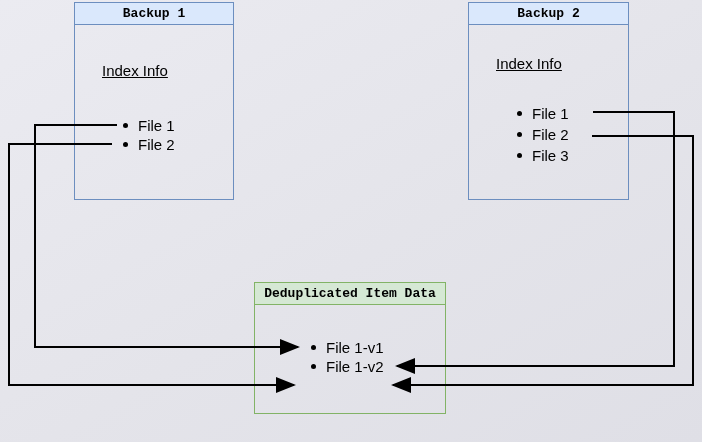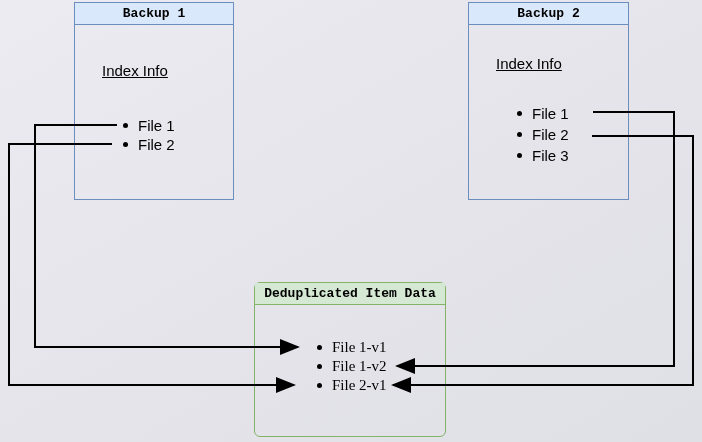--- a/index.html
+++ b/index.html
@@ -110,36 +110,32 @@
           <span class="dot"></span>
           <span>File 2</span>
         </li>
       <li>
           <span class="dot"></span>
           <span>File 3</span>
         </li>
     </ul>
   </div>
 
-  <div class="node" id="dedup" style="left: 254px; top: 282px; width: 192px; height: 155px; border-color: rgb(130, 179, 102); border-radius: 6px;">
+  <div class="node" id="dedup" style="left: 254px; top: 282px; width: 192px; height: 132px; border-color: rgb(130, 179, 102);">
     <div class="node-header" style="background: rgb(213, 232, 212); border-color: rgb(130, 179, 102);">
       <span>Deduplicated Item Data</span>
     </div>
-    <ul class="file-list" style="left:62px; top:55px;font-family:Liberation Serif, serif;">
+    <ul class="file-list" style="left:56px; top:55px;">
       <li>
           <span class="dot"></span>
           <span>File 1-v1</span>
         </li>
       <li>
           <span class="dot"></span>
           <span>File 1-v2</span>
-        </li>
-      <li>
-          <span class="dot"></span>
-          <span>File 2-v1</span>
         </li>
     </ul>
   </div>
 
   <svg class="wires" xmlns="http://www.w3.org/2000/svg">
     <defs>
       <marker id="arrowhead" viewBox="0 0 12 12" refX="10" refY="6" markerWidth="12" markerHeight="12" orient="auto-start-reverse">
         <path d="M1,2 L11,6 L1,10 Z" fill="#000000"></path>
       </marker>
     </defs>

